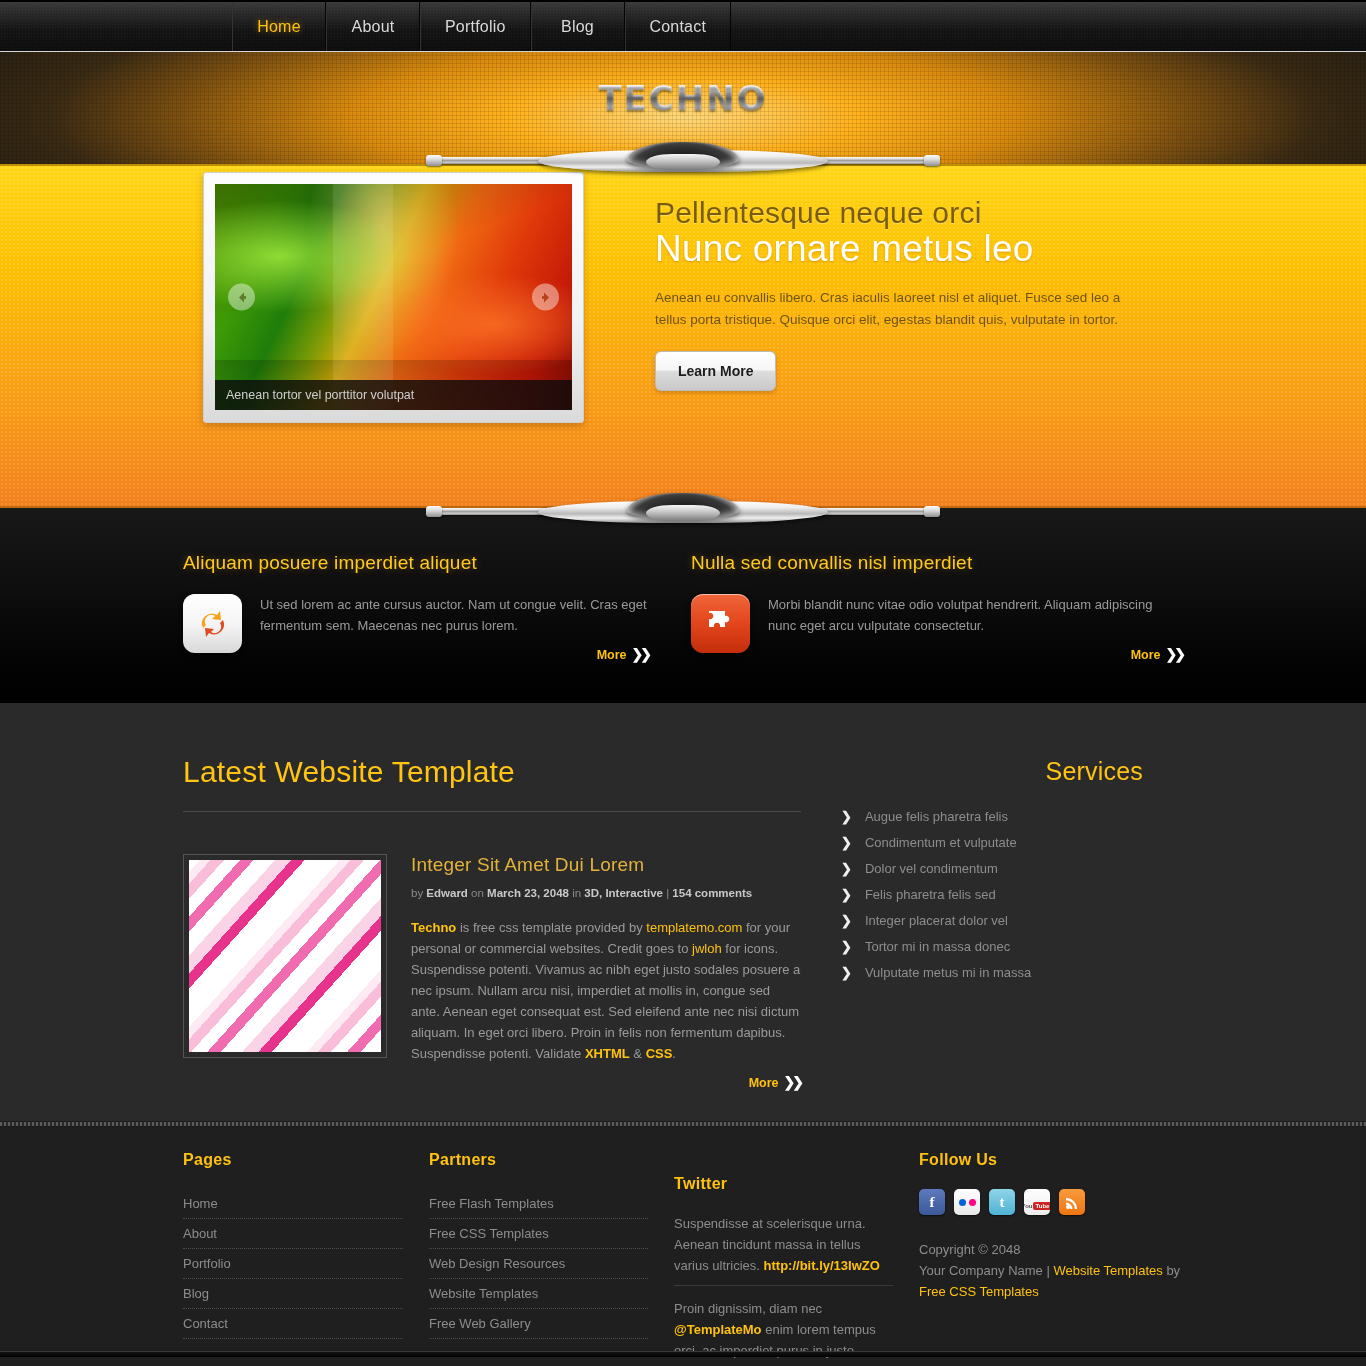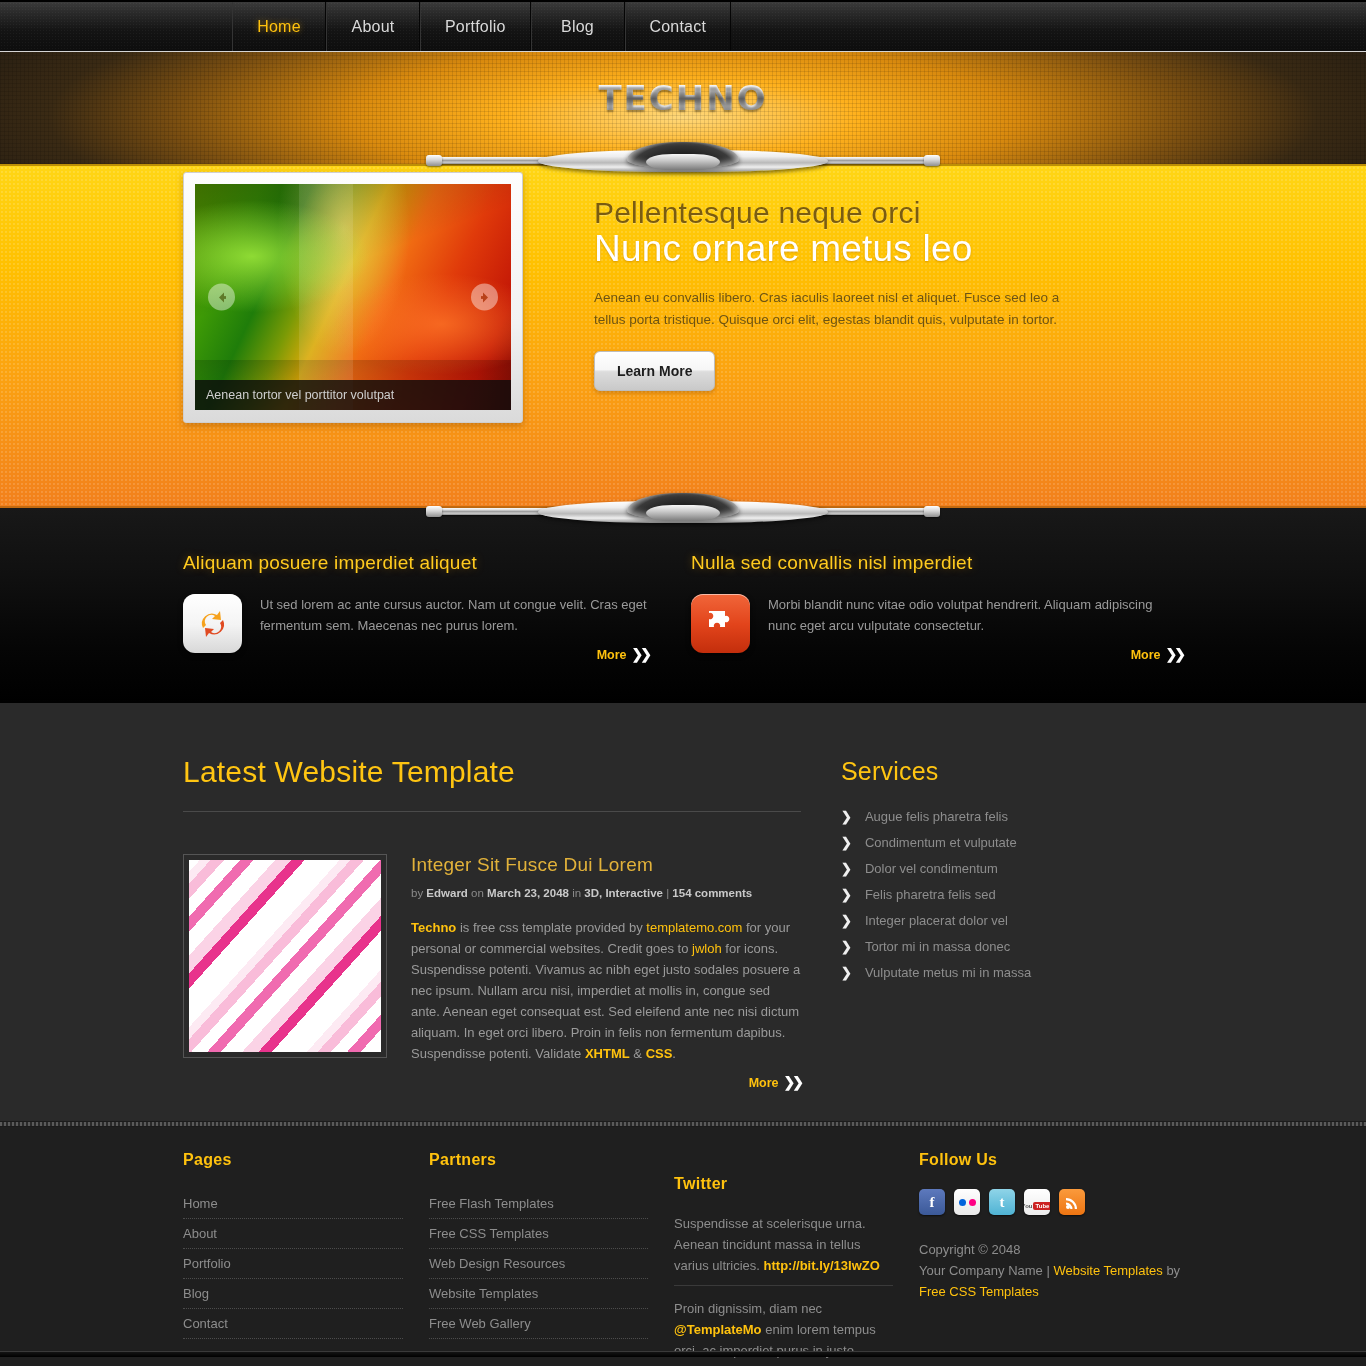--- a/index.html
+++ b/index.html
@@ -149,22 +149,22 @@
   }
   .banner-inner{
     position: relative;
     width: 1000px; margin: 0 auto;
     display: flex; gap: 0;
     padding-top: 6px;
   }
 
   .slider-frame{
     position: relative;
-    width: 340px; height: 251px;
-    margin-left: 0;
+    width: 381px; height: 251px;
+    margin-left: 20px;
     background: linear-gradient(180deg,#fdfdfd 0%,#f2f2f2 60%,#dadada 100%);
     border: 1px solid #cfcfcf;
     border-radius: 3px;
     padding: 11px 11px 12px 11px;
     box-shadow: 0 3px 7px rgba(120,60,0,.35);
   }
   .slide{
     position: relative;
     width: 100%; height: 100%;
     overflow: hidden;
@@ -344,21 +344,21 @@
   }
   .post-meta b{ color:#c9c9c9; }
   .post-p{
     margin-top: 18px;
     font-size: 13px; line-height: 1.62;
     color: #9a9a9a;
   }
   .post-p a{ color:#ffc20e; text-decoration:none; }
   .post-p b{ color:#ffc20e; }
 
-  .sidebar{ width: 302px; padding-top: 2px; }
+  .sidebar{ width: 302px; padding-top: 2px; text-align: right; }
   .sidebar h2{
     font-size: 25px; font-weight: normal;
     color: #ffc512;
     margin-bottom: 17px;
     letter-spacing:.2px;
   }
   .svc{ list-style:none; }
   .svc li{
     display:flex; align-items:center; gap: 13px;
     font-size: 13px;
@@ -569,21 +569,21 @@
 
       <div class="content">
         <h2>Latest Website Template</h2>
         <div class="rule"></div>
 
         <div class="post">
           <div class="post-thumb">
             <div class="img"></div>
           </div>
           <div class="post-body">
-            <h3>Integer Sit Fusce Dui Lorem</h3>
+            <h3>Integer Sit Amet Dui Lorem</h3>
             <div class="post-meta">
               <span>by</span>
               <b>Edward</b>
               <span>on</span>
               <b>March 23, 2048</b>
               <span>in</span>
               <b>3D, Interactive</b>
               <span>|</span>
               <b>154 comments</b>
             </div>

